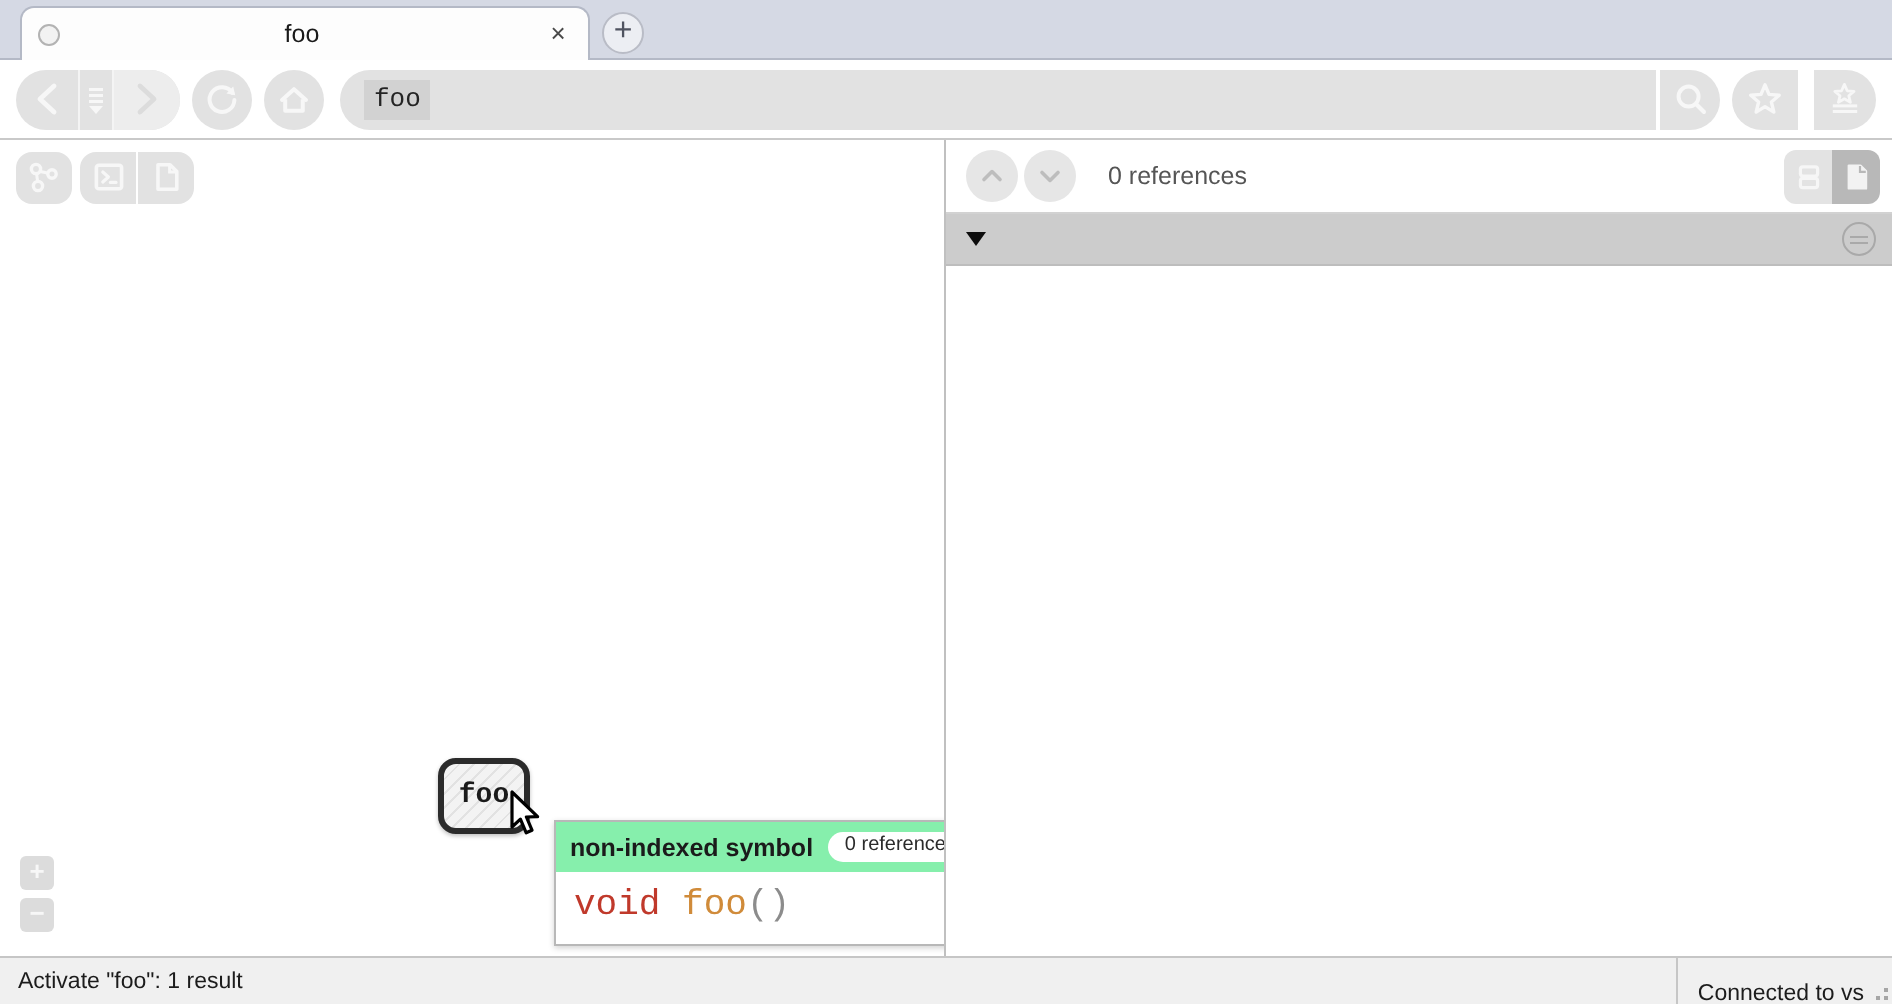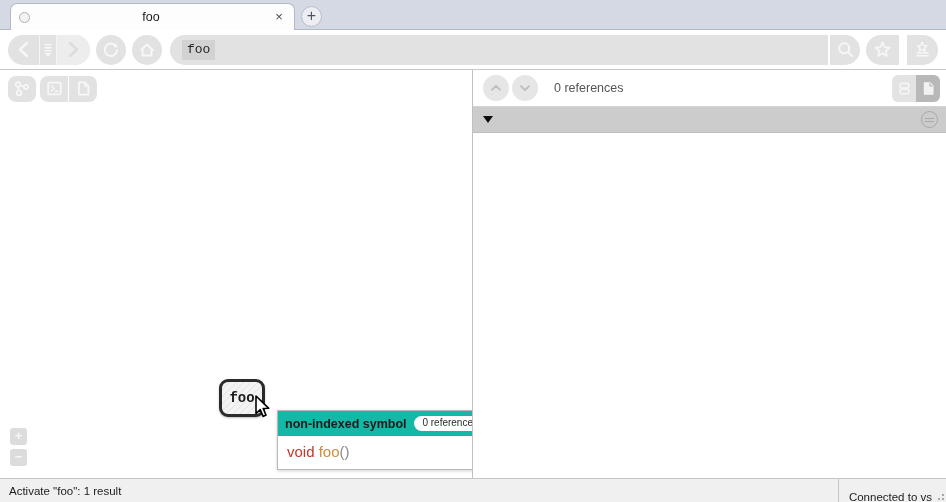--- a/index.html
+++ b/index.html
@@ -277,21 +277,21 @@
   .tooltip {
     position: absolute;
     left: 277px; top: 303px;
     width: 217px;
     border: 1px solid #b8b8b8;
     background: #ffffff;
     box-shadow: 0 1px 3px rgba(0,0,0,.18);
     z-index: 20;
   }
   .tt-head {
-    background: #14b8a6;
+    background: #86efac;
     height: 25px;
     display: flex;
     align-items: center;
     padding: 0 7px;
     gap: 6px;
   }
   .tt-title {
     font-size: 12.5px;
     font-weight: bold;
     color: #1b1b1b;
@@ -303,22 +303,22 @@
     border-radius: 9px;
     font-size: 10px;
     color: #2a2a2a;
     padding: 2px 8px 3px 8px;
     white-space: nowrap;
     line-height: 1;
   }
   .tt-body {
     background: #ffffff;
     padding: 7px 9px 9px 9px;
-    font-family: Liberation Sans, sans-serif;
-    font-size: 15px;
+    font-family: Liberation Mono, monospace;
+    font-size: 18px;
     white-space: nowrap;
   }
   .c-kw   { color: #c0392b; }
   .c-fn   { color: #d08b3a; }
   .c-pn   { color: #8c8c8c; }
 
   
   .zoomctl {
     position: absolute;
     left: 10px; bottom: 12px;

